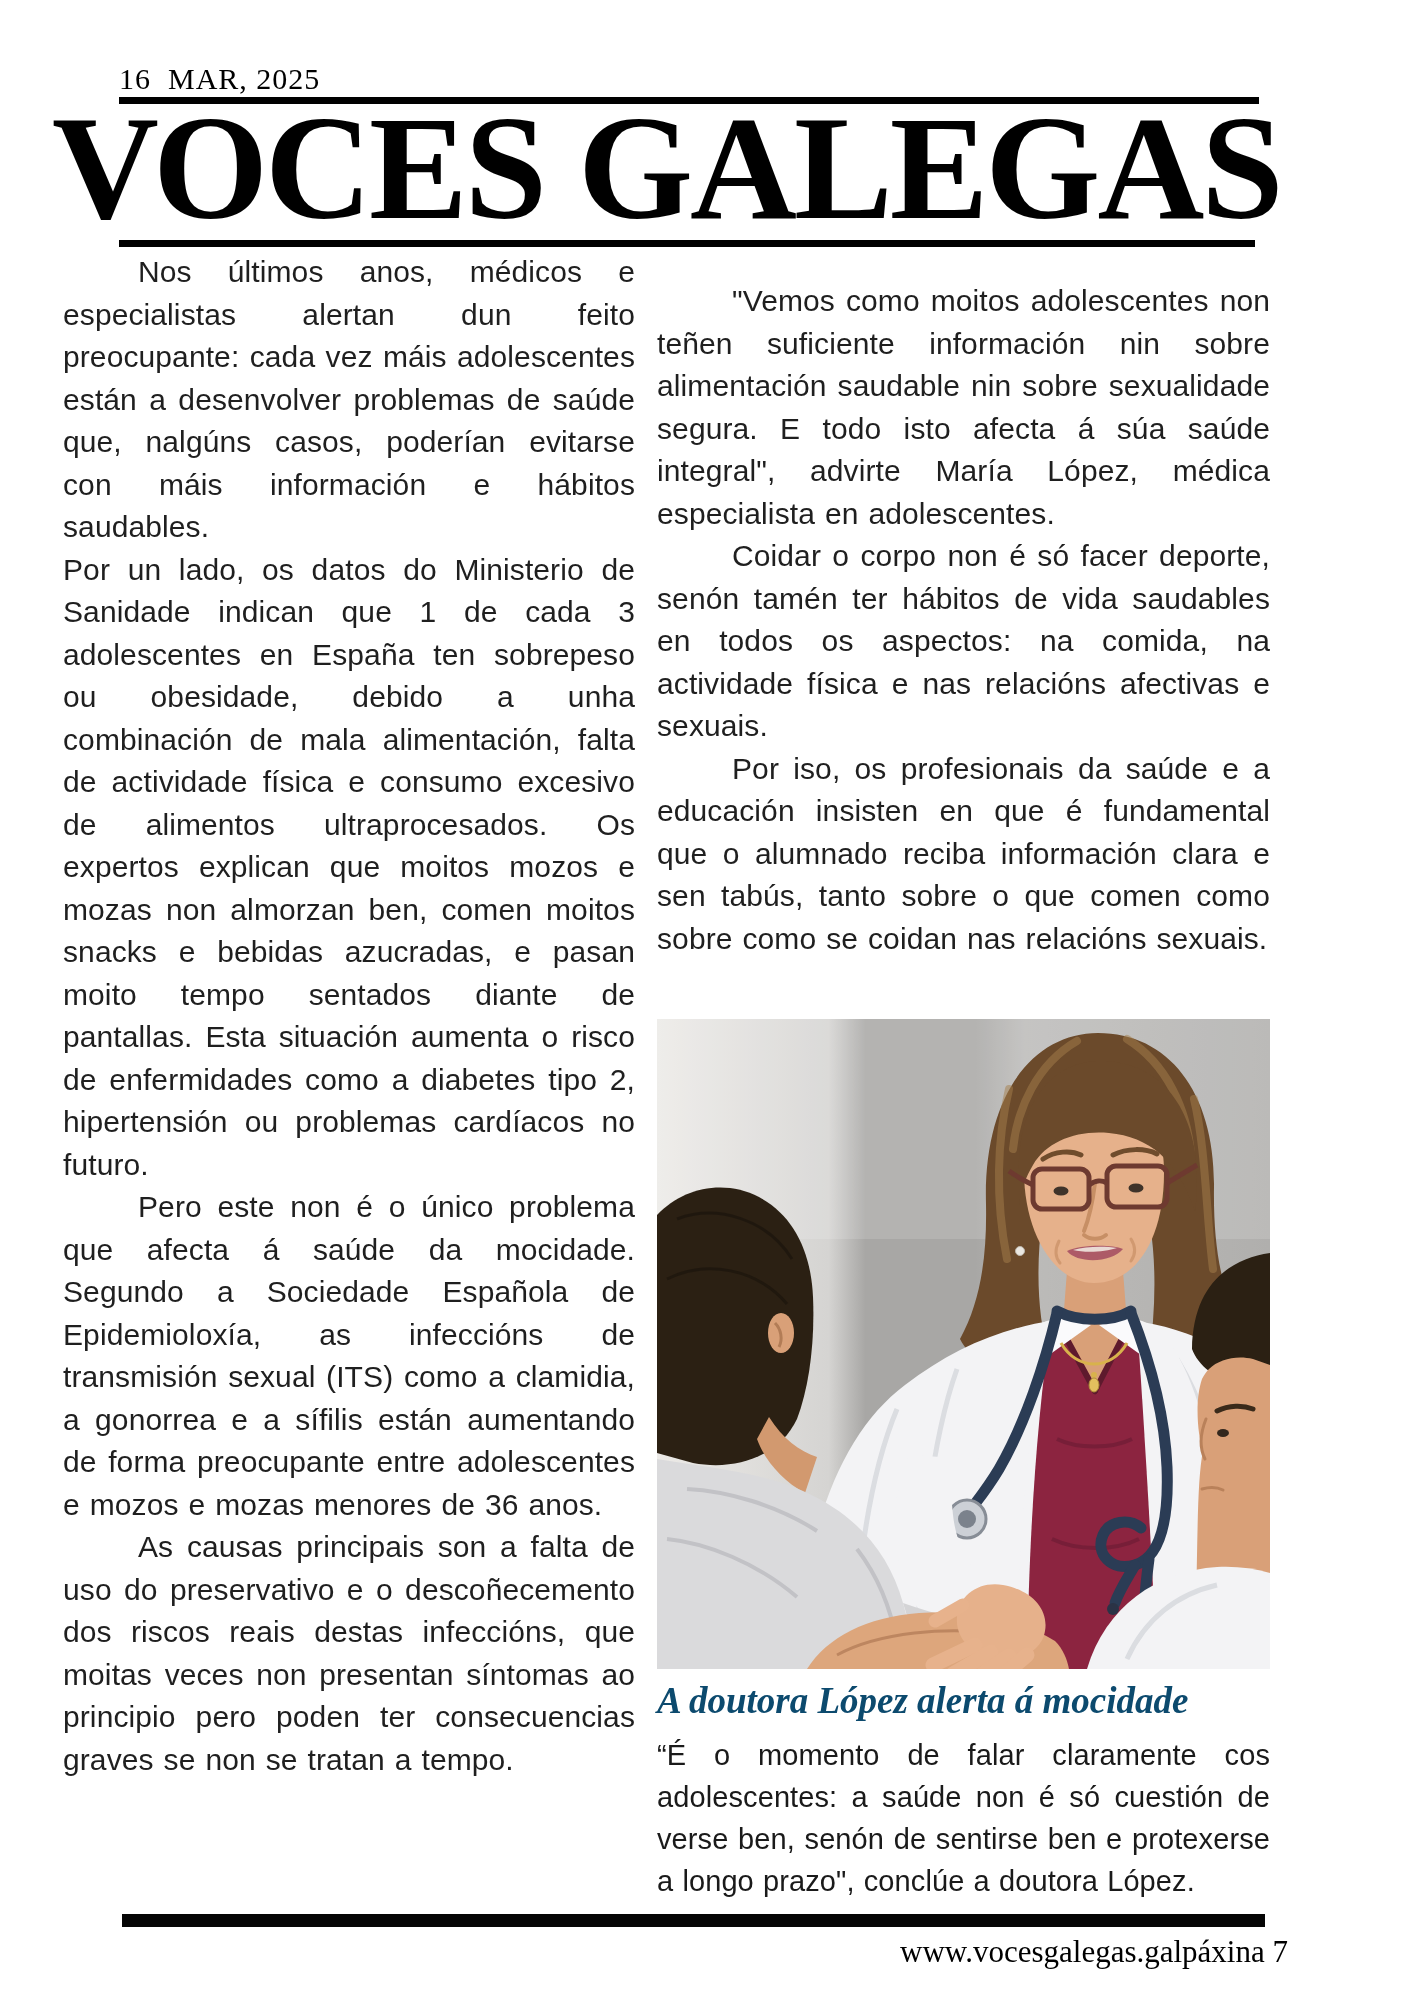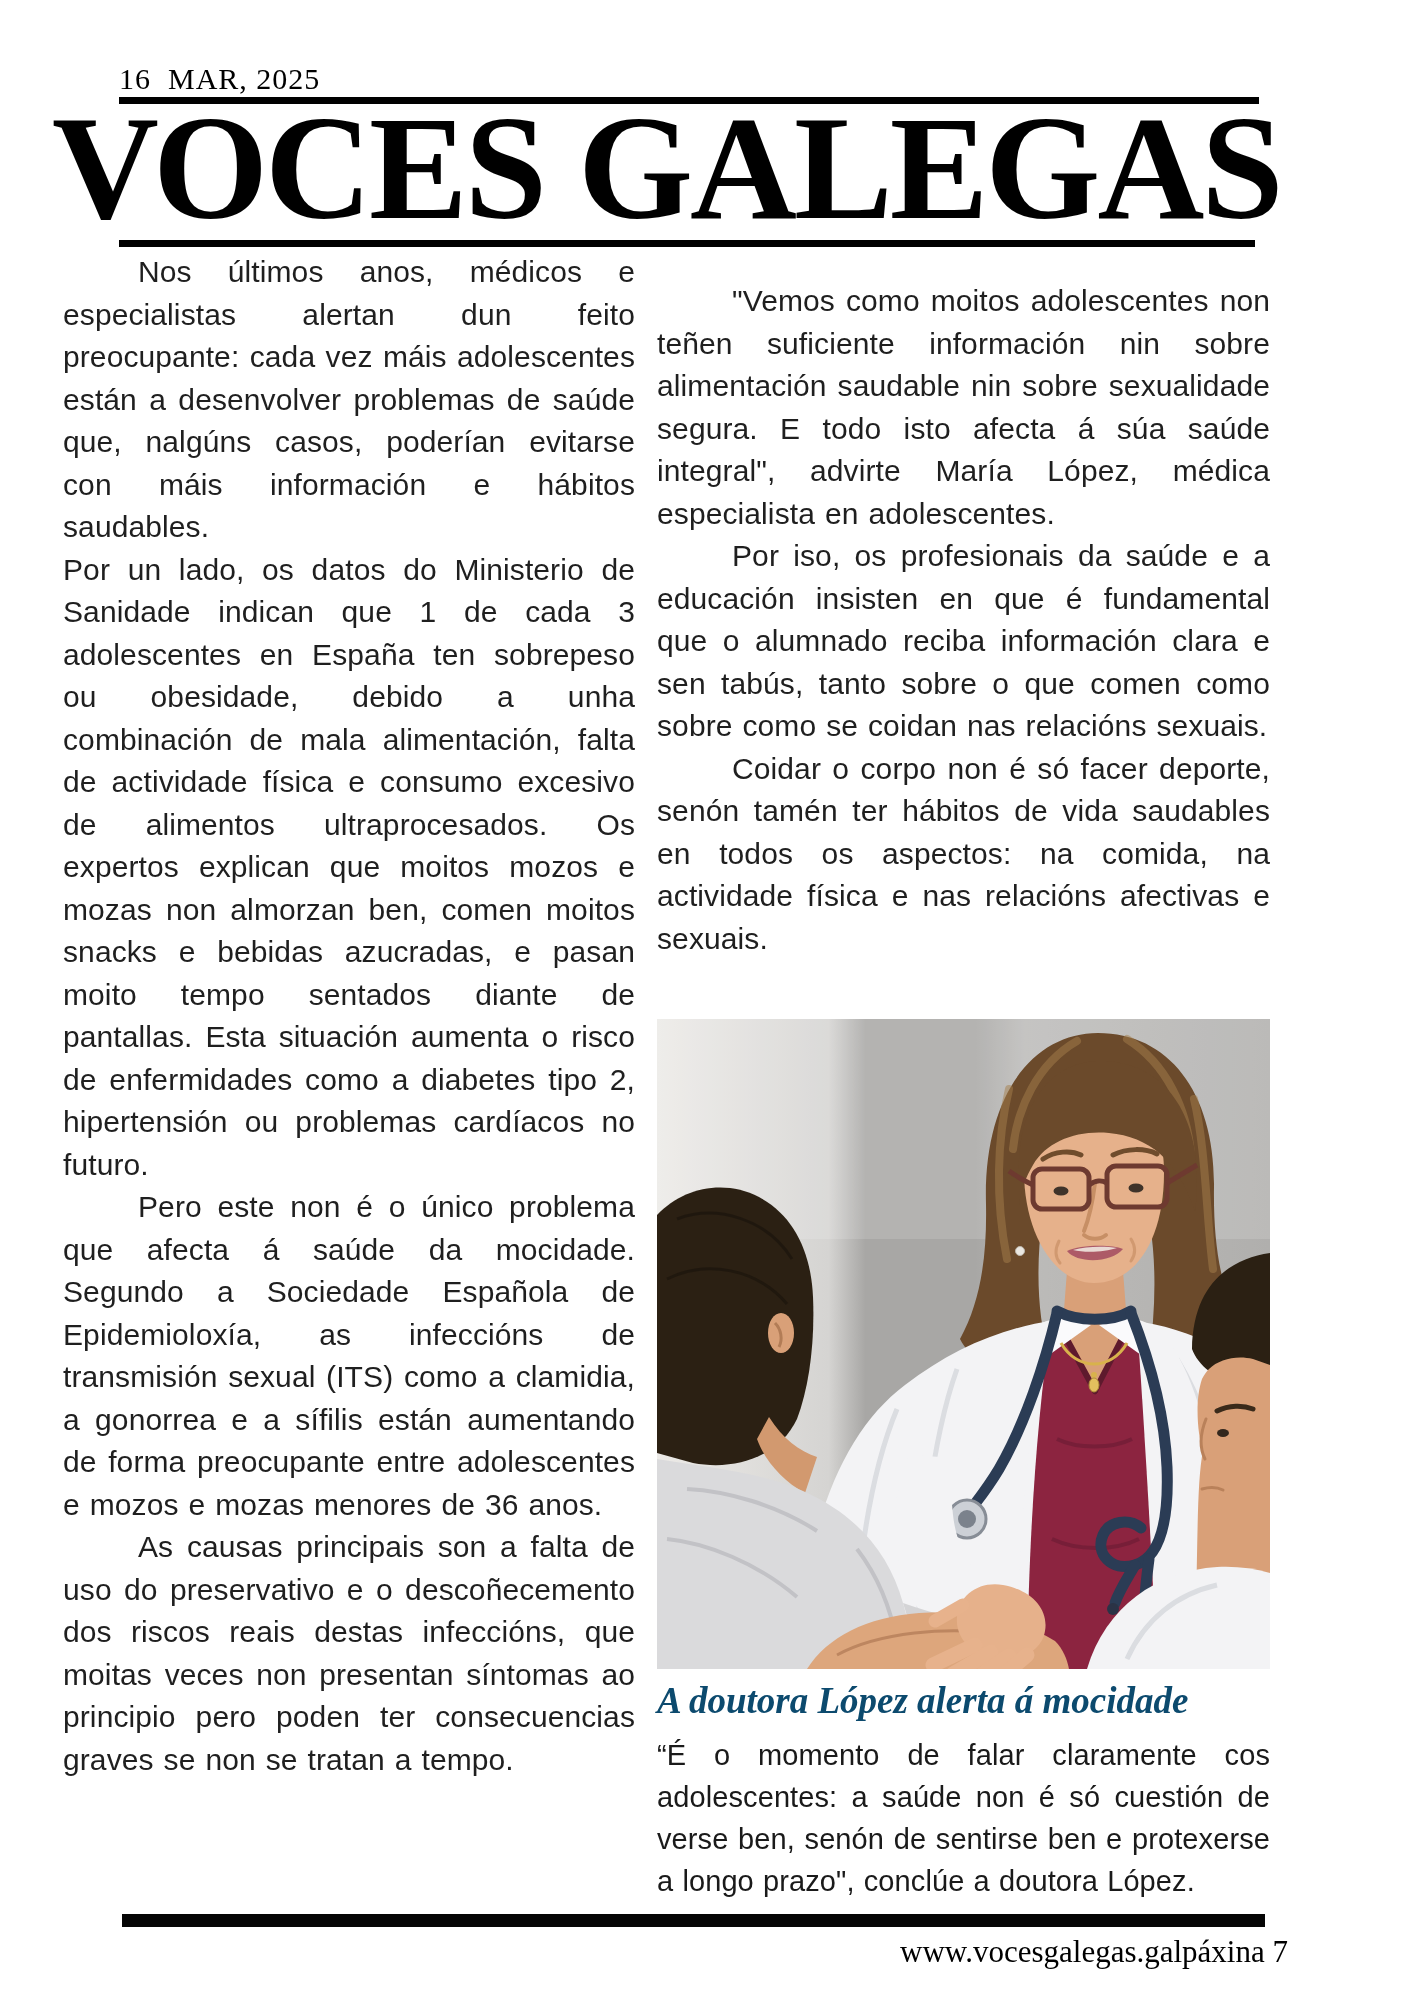--- a/index.html
+++ b/index.html
@@ -90,22 +90,22 @@
 
   <div class="columns">
     <div class="col col-left">
       <p class="para indent">Nos últimos anos, médicos e especialistas alertan dun feito preocupante: cada vez máis adolescentes están a desenvolver problemas de saúde que, nalgúns casos, poderían evitarse con máis información e hábitos saudables.</p>
       <p class="para no-indent">Por un lado, os datos do Ministerio de Sanidade indican que 1 de cada 3 adolescentes en España ten sobrepeso ou obesidade, debido a unha combinación de mala alimentación, falta de actividade física e consumo excesivo de alimentos ultraprocesados. Os expertos explican que moitos mozos e mozas non almorzan ben, comen moitos snacks e bebidas azucradas, e pasan moito tempo sentados diante de pantallas. Esta situación aumenta o risco de enfermidades como a diabetes tipo 2, hipertensión ou problemas cardíacos no futuro.</p>
       <p class="para">Pero este non é o único problema que afecta á saúde da mocidade. Segundo a Sociedade Española de Epidemioloxía, as infeccións de transmisión sexual (ITS) como a clamidia, a gonorrea e a sífilis están aumentando de forma preocupante entre adolescentes e mozos e mozas menores de 36 anos.</p>
       <p class="para">As causas principais son a falta de uso do preservativo e o descoñecemento dos riscos reais destas infeccións, que moitas veces non presentan síntomas ao principio pero poden ter consecuencias graves se non se tratan a tempo.</p>
     </div>
     <div class="col col-right">
       <p class="para">"Vemos como moitos adolescentes non teñen suficiente información nin sobre alimentación saudable nin sobre sexualidade segura. E todo isto afecta á súa saúde integral", advirte María López, médica especialista en adolescentes.</p>
+      <p class="para">Coidar o corpo non é só facer deporte, senón tamén ter hábitos de vida saudables en todos os aspectos: na comida, na actividade física e nas relacións afectivas e sexuais.</p>
       <p class="para">Por iso, os profesionais da saúde e a educación insisten en que é fundamental que o alumnado reciba información clara e sen tabús, tanto sobre o que comen como sobre como se coidan nas relacións sexuais.</p>
-      <p class="para">Coidar o corpo non é só facer deporte, senón tamén ter hábitos de vida saudables en todos os aspectos: na comida, na actividade física e nas relacións afectivas e sexuais.</p>
     </div>
   </div>
 
   <figure class="photo-figure">
     <div class="photo" role="img" aria-label="A doutora López, con bata branca e estetoscopio, fala con dous adolescentes">
       <svg viewBox="0 0 613 650" preserveAspectRatio="none" aria-hidden="true">
         <defs>
           <linearGradient id="gBand" x1="0" y1="0" x2="1" y2="0">
             <stop offset="0" stop-color="#eceae7"></stop>
             <stop offset="0.28" stop-color="#d5d4d2"></stop>

